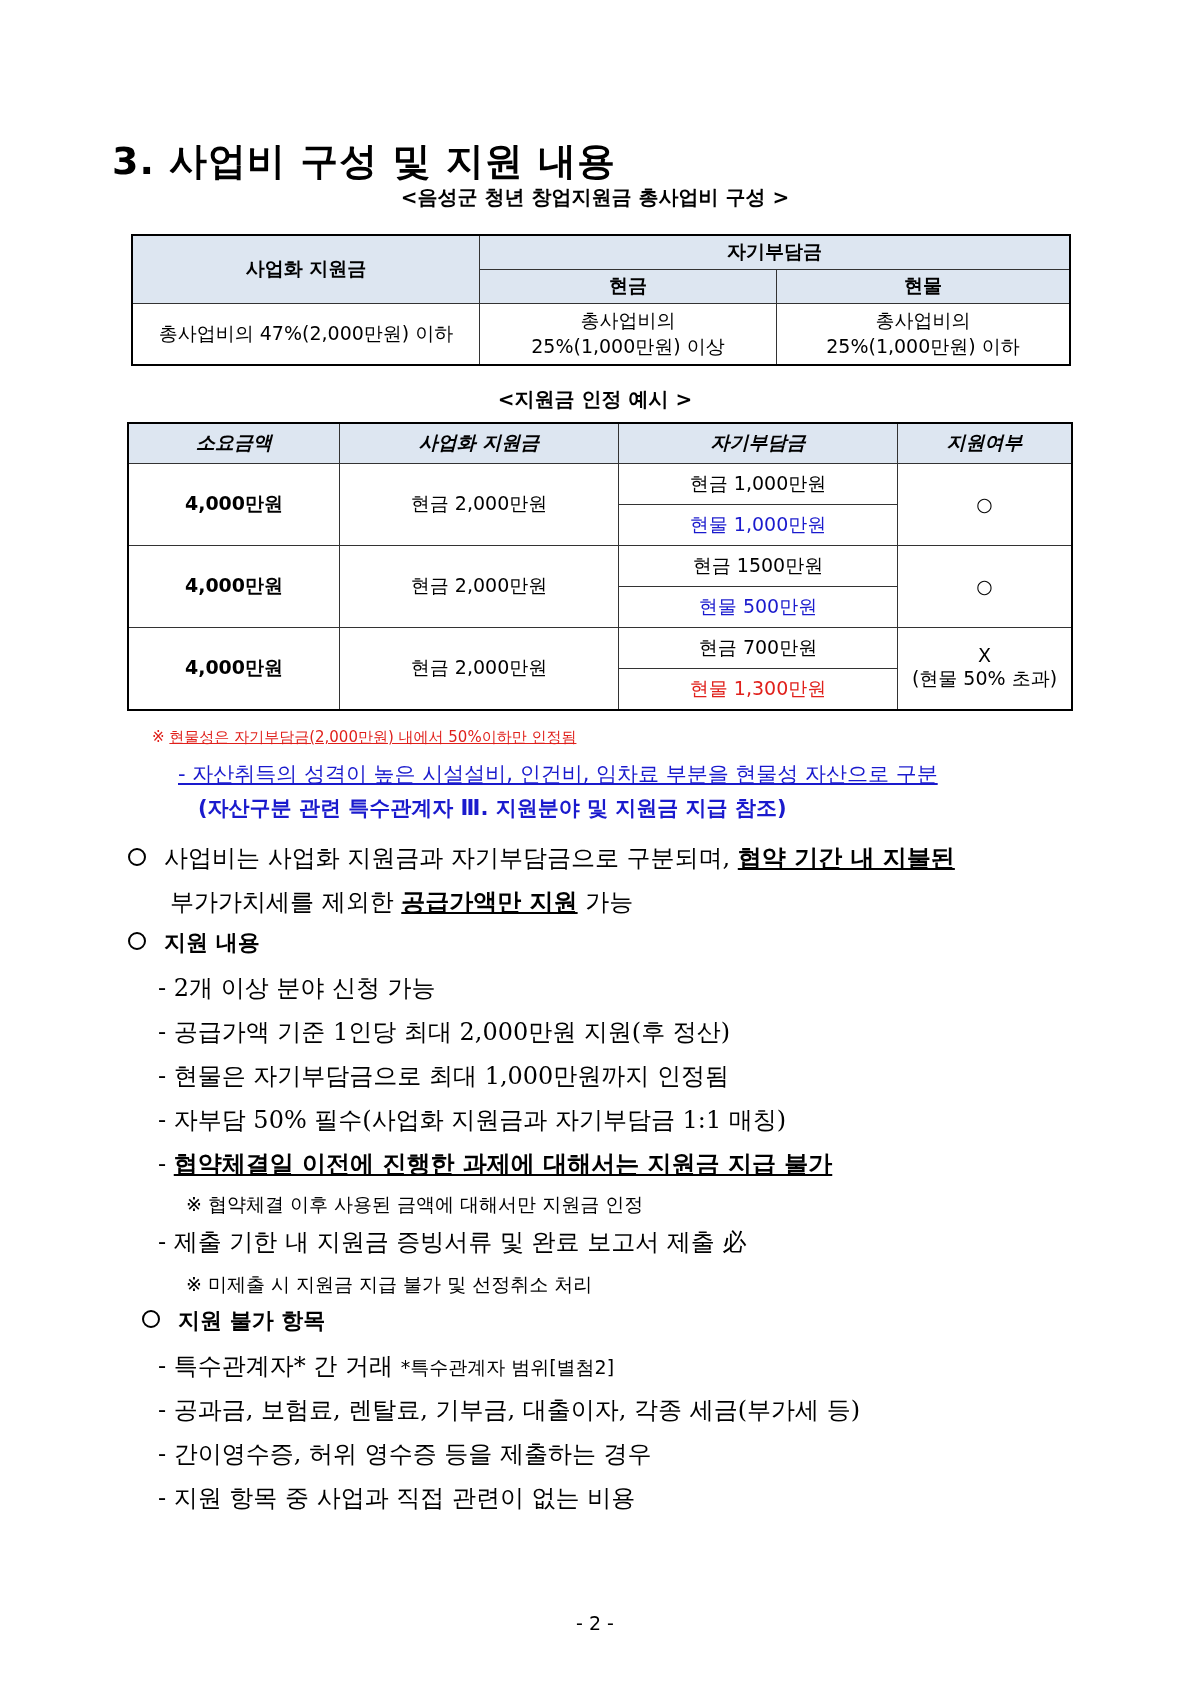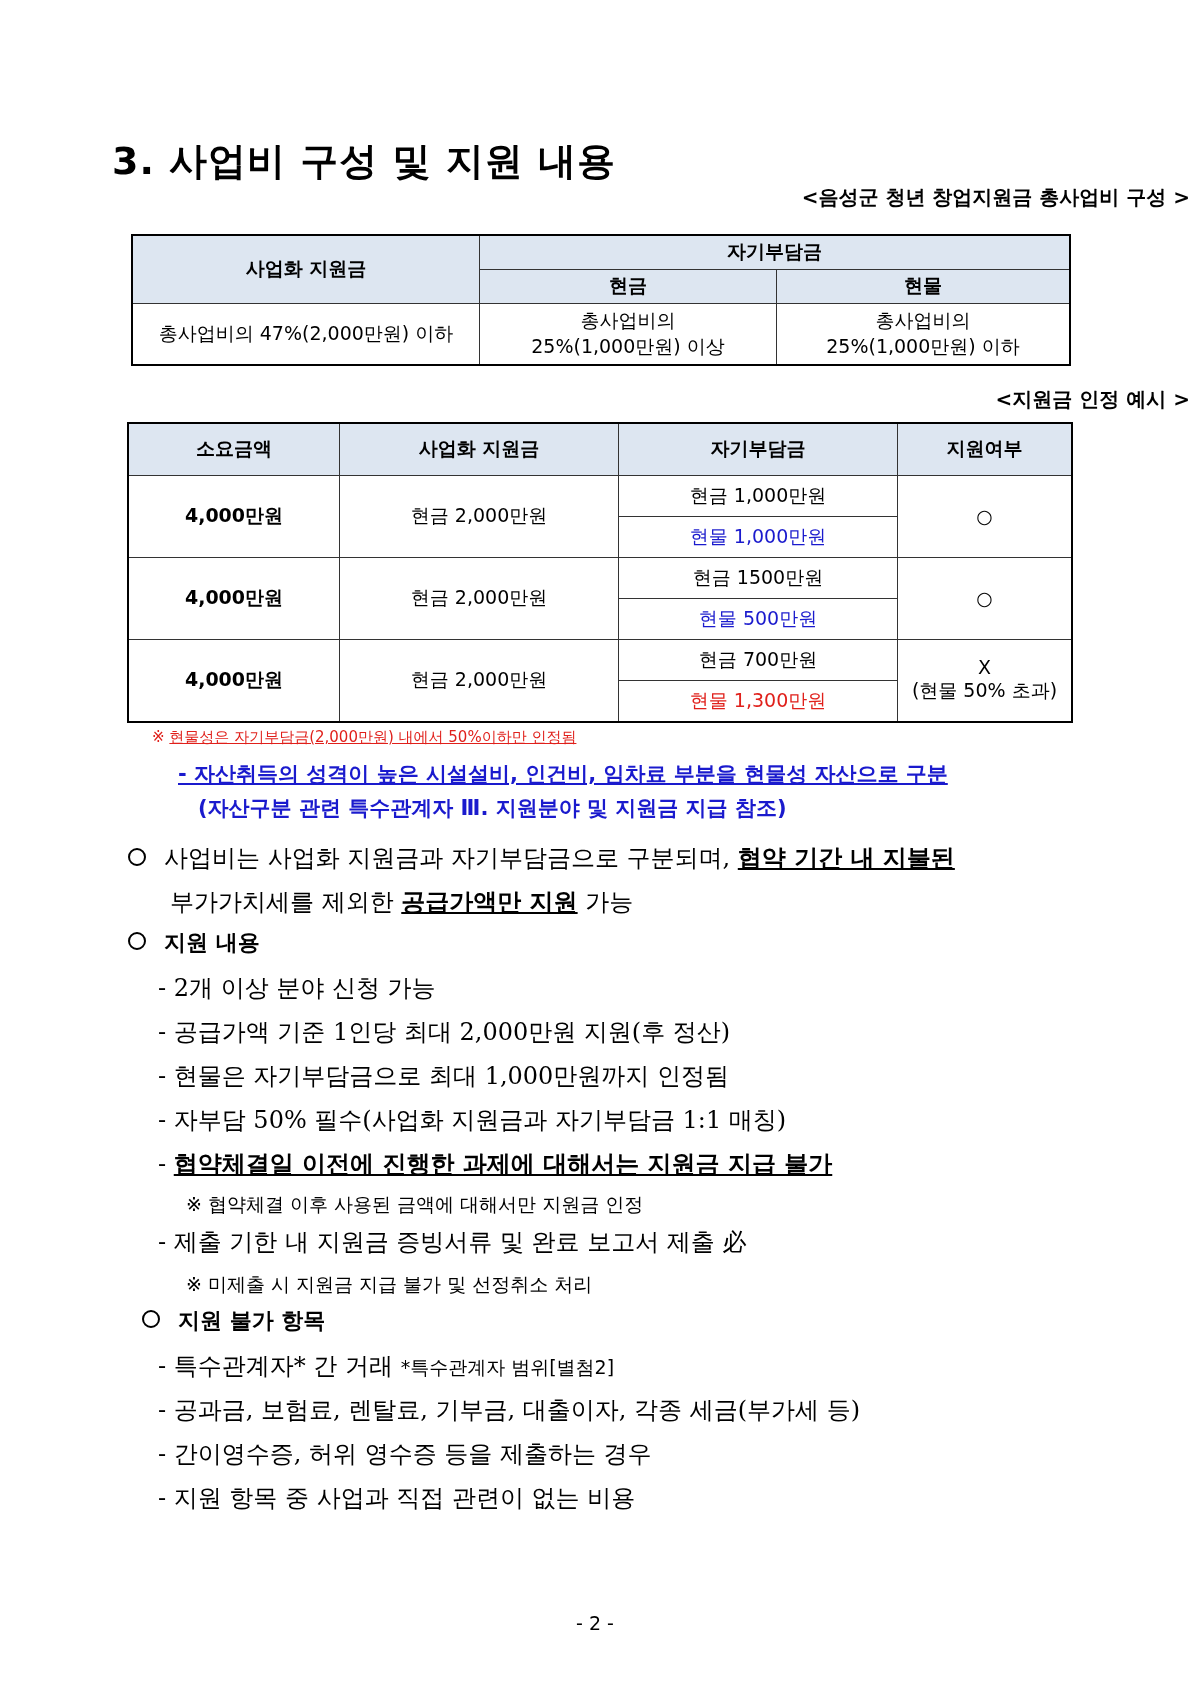--- a/index.html
+++ b/index.html
@@ -1,31 +1,31 @@
 <!DOCTYPE html>
 <html><head>
 <meta charset="utf-8">
 <style>
   html, body { margin:0; padding:0; background:#fff; }
   body { width:1190px; height:1684px; position:relative; font-family:"DejaVu Sans", "Liberation Sans", sans-serif; color:#000; overflow:hidden; }
   .abs { position:absolute; }
   .title { left:112px; top:136px; font-size:38px; font-weight:bold; letter-spacing:1px; }
-  .caption { font-size:20px; font-weight:bold; text-align:right; width:1190px; left:0; }
+  .caption { font-size:20px; font-weight:bold; text-align:center; width:1190px; left:0; }
   table { border-collapse:collapse; position:absolute; }
   td, th { border:1px solid #333; text-align:center; font-size:19px; padding:0; }
   th { background:#dde6f1; font-weight:bold; }
   .t1 { left:131px; top:234px; width:940px; border:2px solid #000; }
   .t2 { left:127px; top:422px; width:946px; border:2px solid #000; }
   .t2 td.sub { height:40px; }
   .t2 td.amt { font-weight:bold; }
   .blue { color:#1a1acd; }
   .red { color:#e0201b; }
   .note-red { left:152px; top:728px; font-size:15px; color:#e0201b; }
   .note-red .u { text-decoration:underline; }
-  .note-blue1 { left:178px; top:760px; font-size:21px; color:#1a1acd; font-weight:bold; text-decoration:underline; }
+  .note-blue1 { left:178px; top:760px; font-size:21px; color:#1a1acd; font-weight:normal; text-decoration:underline; }
   .note-blue2 { left:198px; top:794px; font-size:21px; color:#1a1acd; font-weight:bold; }
   .serif { font-family:"DejaVu Serif", "Liberation Serif", serif; font-size:24px; }
   .bullet { display:inline-block; width:14px; height:14px; border:2.5px solid #000; border-radius:50%; margin-right:18px; vertical-align:middle; position:relative; top:-3px; }
   .bu { font-weight:bold; text-decoration:underline; font-family:"DejaVu Sans", sans-serif; }
   .heading { font-family:"DejaVu Sans", sans-serif; font-weight:bold; font-size:22px; }
   .small { font-family:"DejaVu Sans", sans-serif; font-size:19px; }
   .footer { left:0; width:1190px; text-align:center; top:1612px; font-size:19px; }
 </style>
 </head>
 <body>
@@ -55,21 +55,21 @@
           <div>25%(1,000만원) 이하</div>
         </td>
   </tr>
 </tbody>
   </table>
 
 <div class="abs caption" style="top:386px;">&lt;지원금 인정 예시 &gt;</div>
 
 <table class="t2">
   <tbody>
-      <tr style="height:52px;">
+      <tr style="height:40px;font-style:italic;">
     <th style="width:210px;">소요금액</th>
     <th style="width:278px;">사업화 지원금</th>
     <th style="width:278px;">자기부담금</th>
     <th>지원여부</th>
   </tr>
   <tr>
     <td rowspan="2" class="amt">4,000만원</td>
     <td rowspan="2">현금 2,000만원</td>
     <td class="sub">현금 1,000만원</td>
     <td rowspan="2">○</td>

